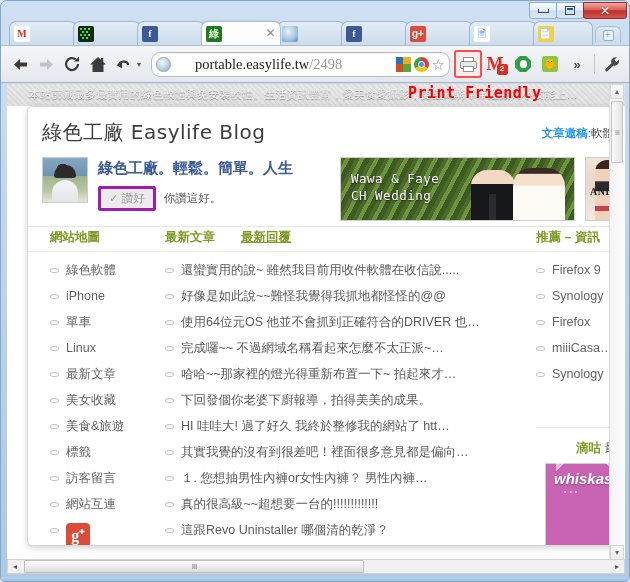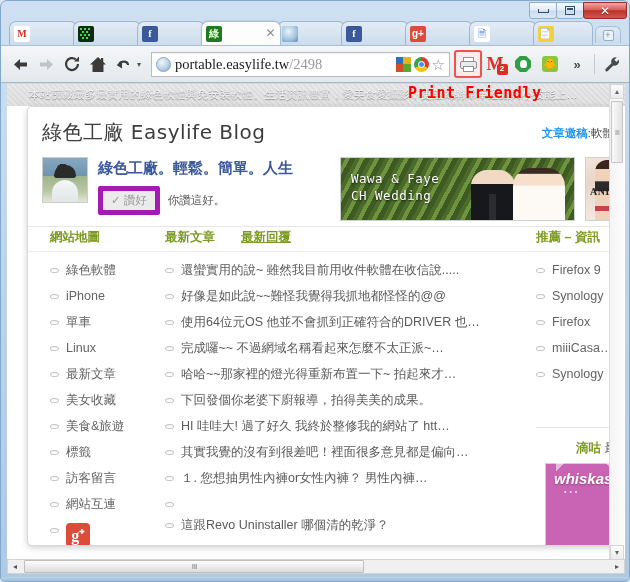--- a/index.html
+++ b/index.html
@@ -113,24 +113,25 @@
   .navbtn {
     width: 26px; height: 26px; display: flex; align-items: center; justify-content: center;
     color: #3b3b3b; font-size: 17px; line-height: 1; flex: 0 0 auto;
   }
   .navbtn.dim { color: #b9bdc1; }
   .navbtn svg { display:block; }
   .dropcaret { width: 12px; font-size: 8px; color: #555; display:flex; align-items:center; }
 
   .omnibox {
     flex: 1 1 auto; height: 25px; margin: 0 4px 0 2px;
-    background: #fff; border: 1px solid #b7bdc3; border-radius: 0;
+    background: #fff; border: 1px solid #b7bdc3; border-radius: 9px;
     display: flex; align-items: center; padding: 0 4px;
     box-shadow: inset 0 1px 1px rgba(0,0,0,.06);
     min-width: 0;
+    gap: 20px;
   }
   .omnibox .pageicon {
     width: 15px; height: 15px; border-radius: 50%;
     background: radial-gradient(circle at 38% 32%, #f2f7fb 0%, #b9d2e6 55%, #7ba0be 100%);
     border: 1px solid #8aa6bd; flex: 0 0 15px; margin-right: 4px;
   }
   .omnibox .urltext {
     font-size: 14.5px; color: #1a1a1a; white-space: nowrap; overflow: hidden;
     font-family: "Liberation Serif", "DejaVu Serif", serif;
     flex: 1 1 auto; min-width: 0;
@@ -254,21 +255,21 @@
     border-radius: 14px 14px 0 0;
   }
   .fbavatar:before{
     content:""; position:absolute; left:11px; top:7px; width:22px; height:13px;
     background:#2b2b2b; border-radius:11px 11px 3px 3px; z-index:2;
   }
   .fbtxt { margin-left: 10px; padding-top: 2px; }
   .fbname { font-size: 15px; color: #3b5998; font-weight: bold; white-space: nowrap; }
   .fbrow { display: flex; align-items: center; margin-top: 8px; }
   .likebtn {
-    background: #ebebeb; border: 5px solid #a21caf; border-radius: 2px;
+    background: #ebebeb; border: 3px solid #a21caf; border-radius: 2px;
     font-size: 11.5px; color: #9a9a9a; padding: 2px 8px; white-space: nowrap;
   }
   .likemsg { font-size: 11.5px; color: #555; margin-left: 8px; white-space: nowrap; }
 
   .adwed {
     position:absolute; left:312px; top:4px; width:235px; height:64px;
     border:1px solid #cfcfcf; overflow:hidden;
     background:
       radial-gradient(ellipse at 68% 58%, #f7e3d2 0 12%, rgba(0,0,0,0) 13%),
       repeating-linear-gradient(118deg, #4c6b2a 0 4px, #6f9440 4px 8px, #3d5a22 8px 13px),
@@ -688,20 +689,21 @@
           <div class="litem">
               <span class="bullet"></span>
               <span class="ltxt">其實我覺的沒有到很差吧！裡面很多意見都是偏向…</span>
             </div>
           <div class="litem">
               <span class="bullet"></span>
               <span class="ltxt">１. 您想抽男性內褲or女性內褲？ 男性內褲…</span>
             </div>
           <div class="litem">
               <span class="bullet"></span>
+              <span class="ltxt">真的很高級~~超想要一台的!!!!!!!!!!!!!</span>
             </div>
           <div class="litem">
               <span class="bullet"></span>
               <span class="ltxt">這跟Revo Uninstaller 哪個清的乾淨？</span>
             </div>
 
         </div>
 
         <div class="list col3">
           <div class="litem">

